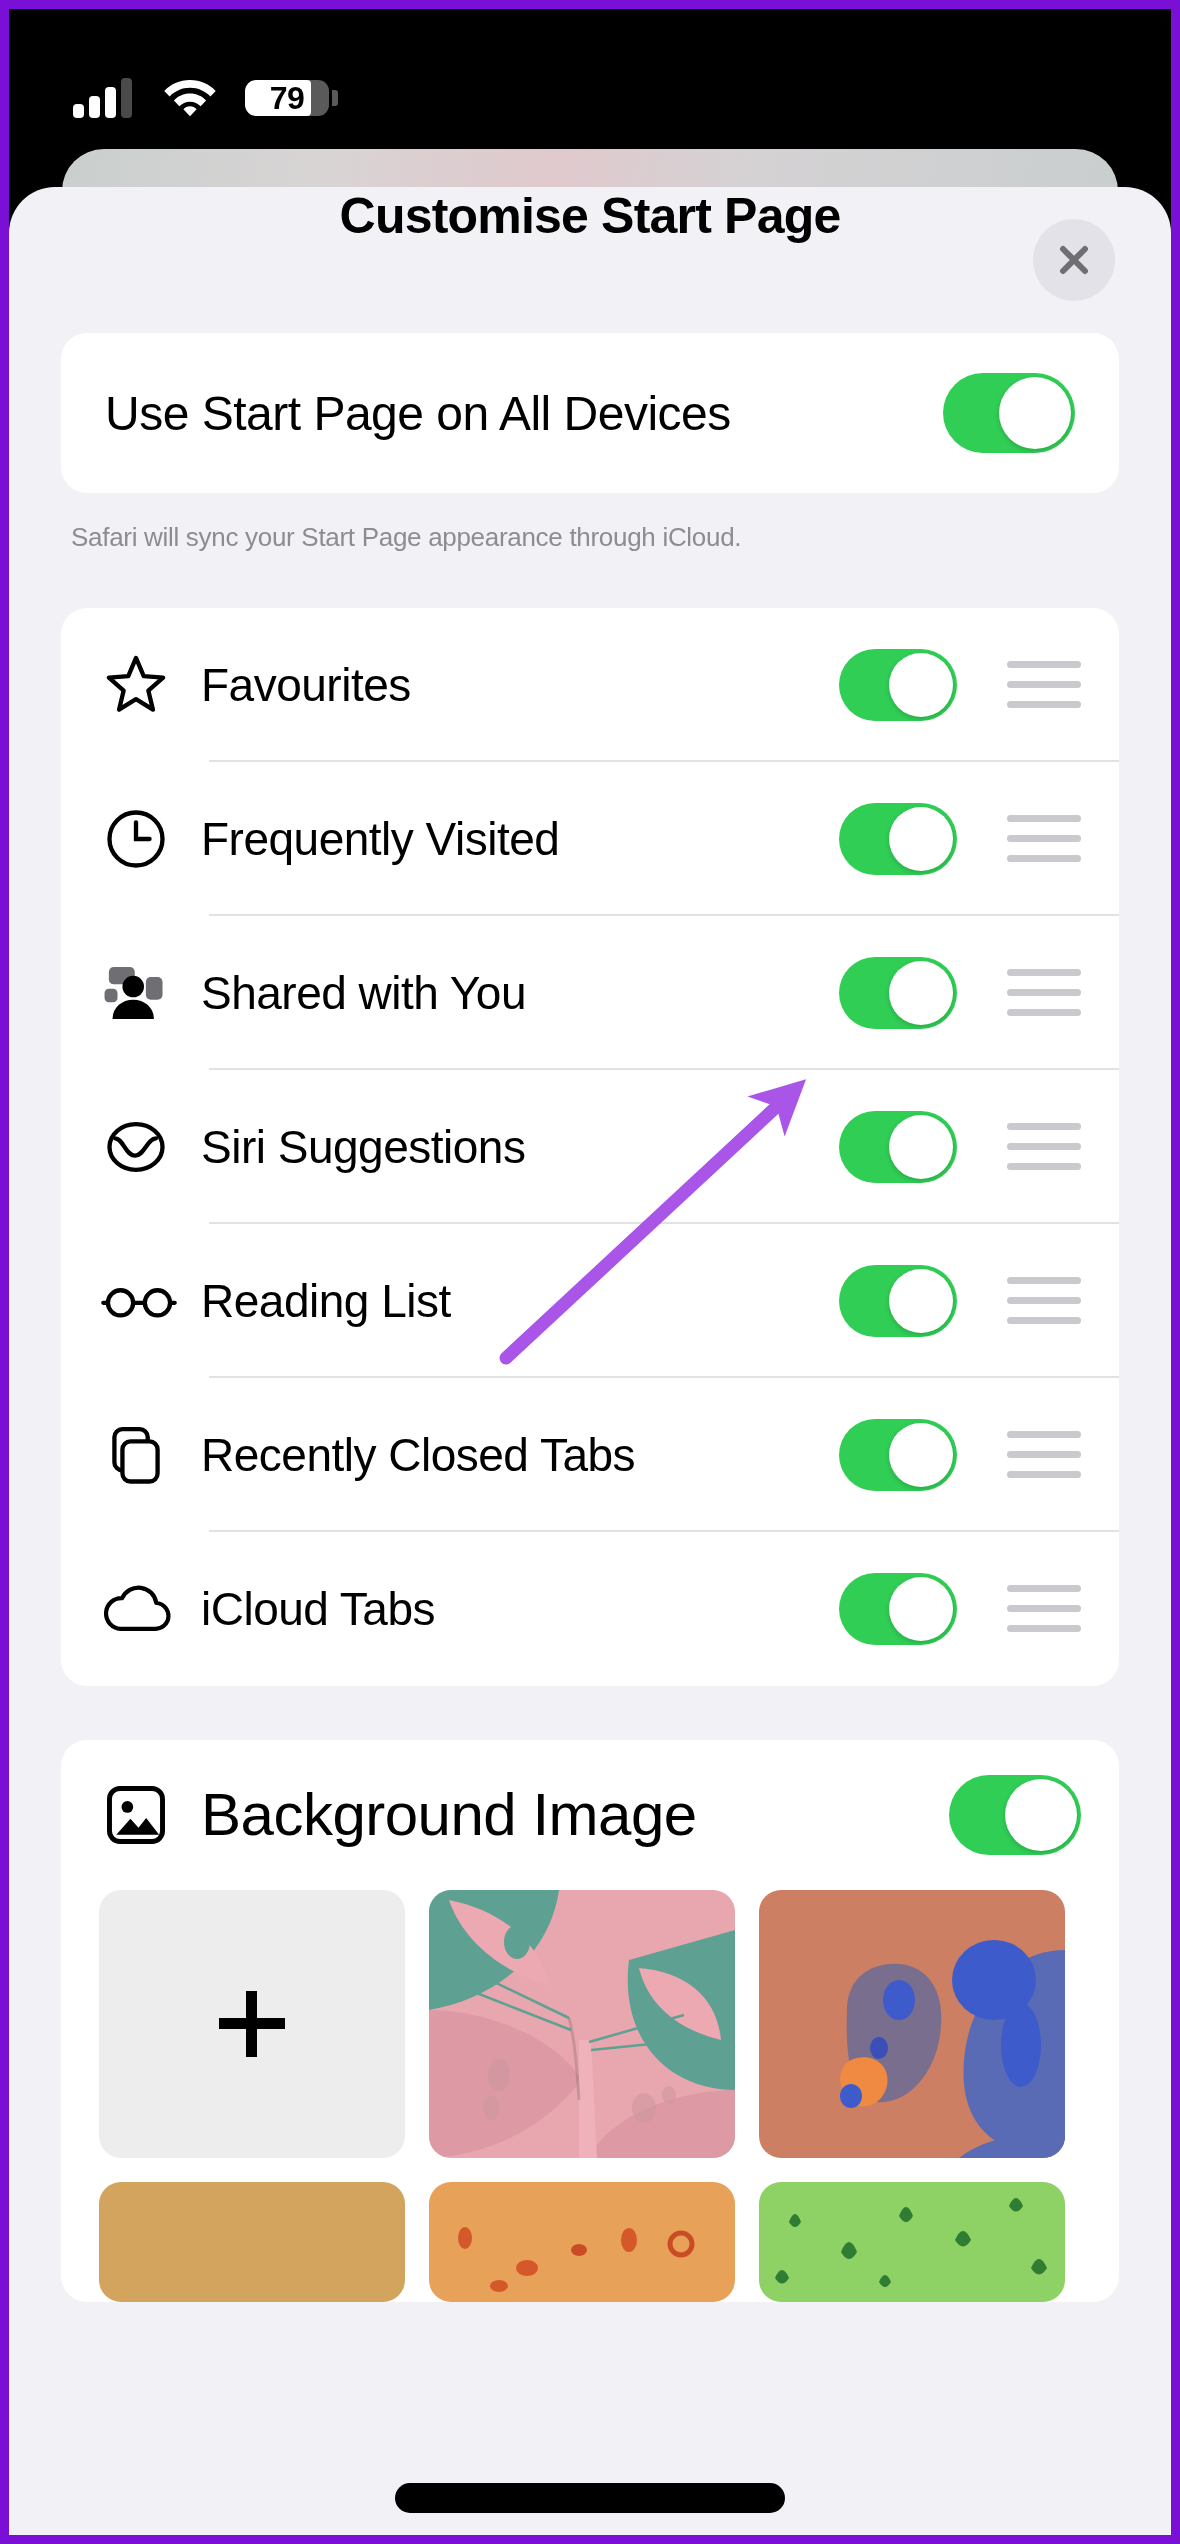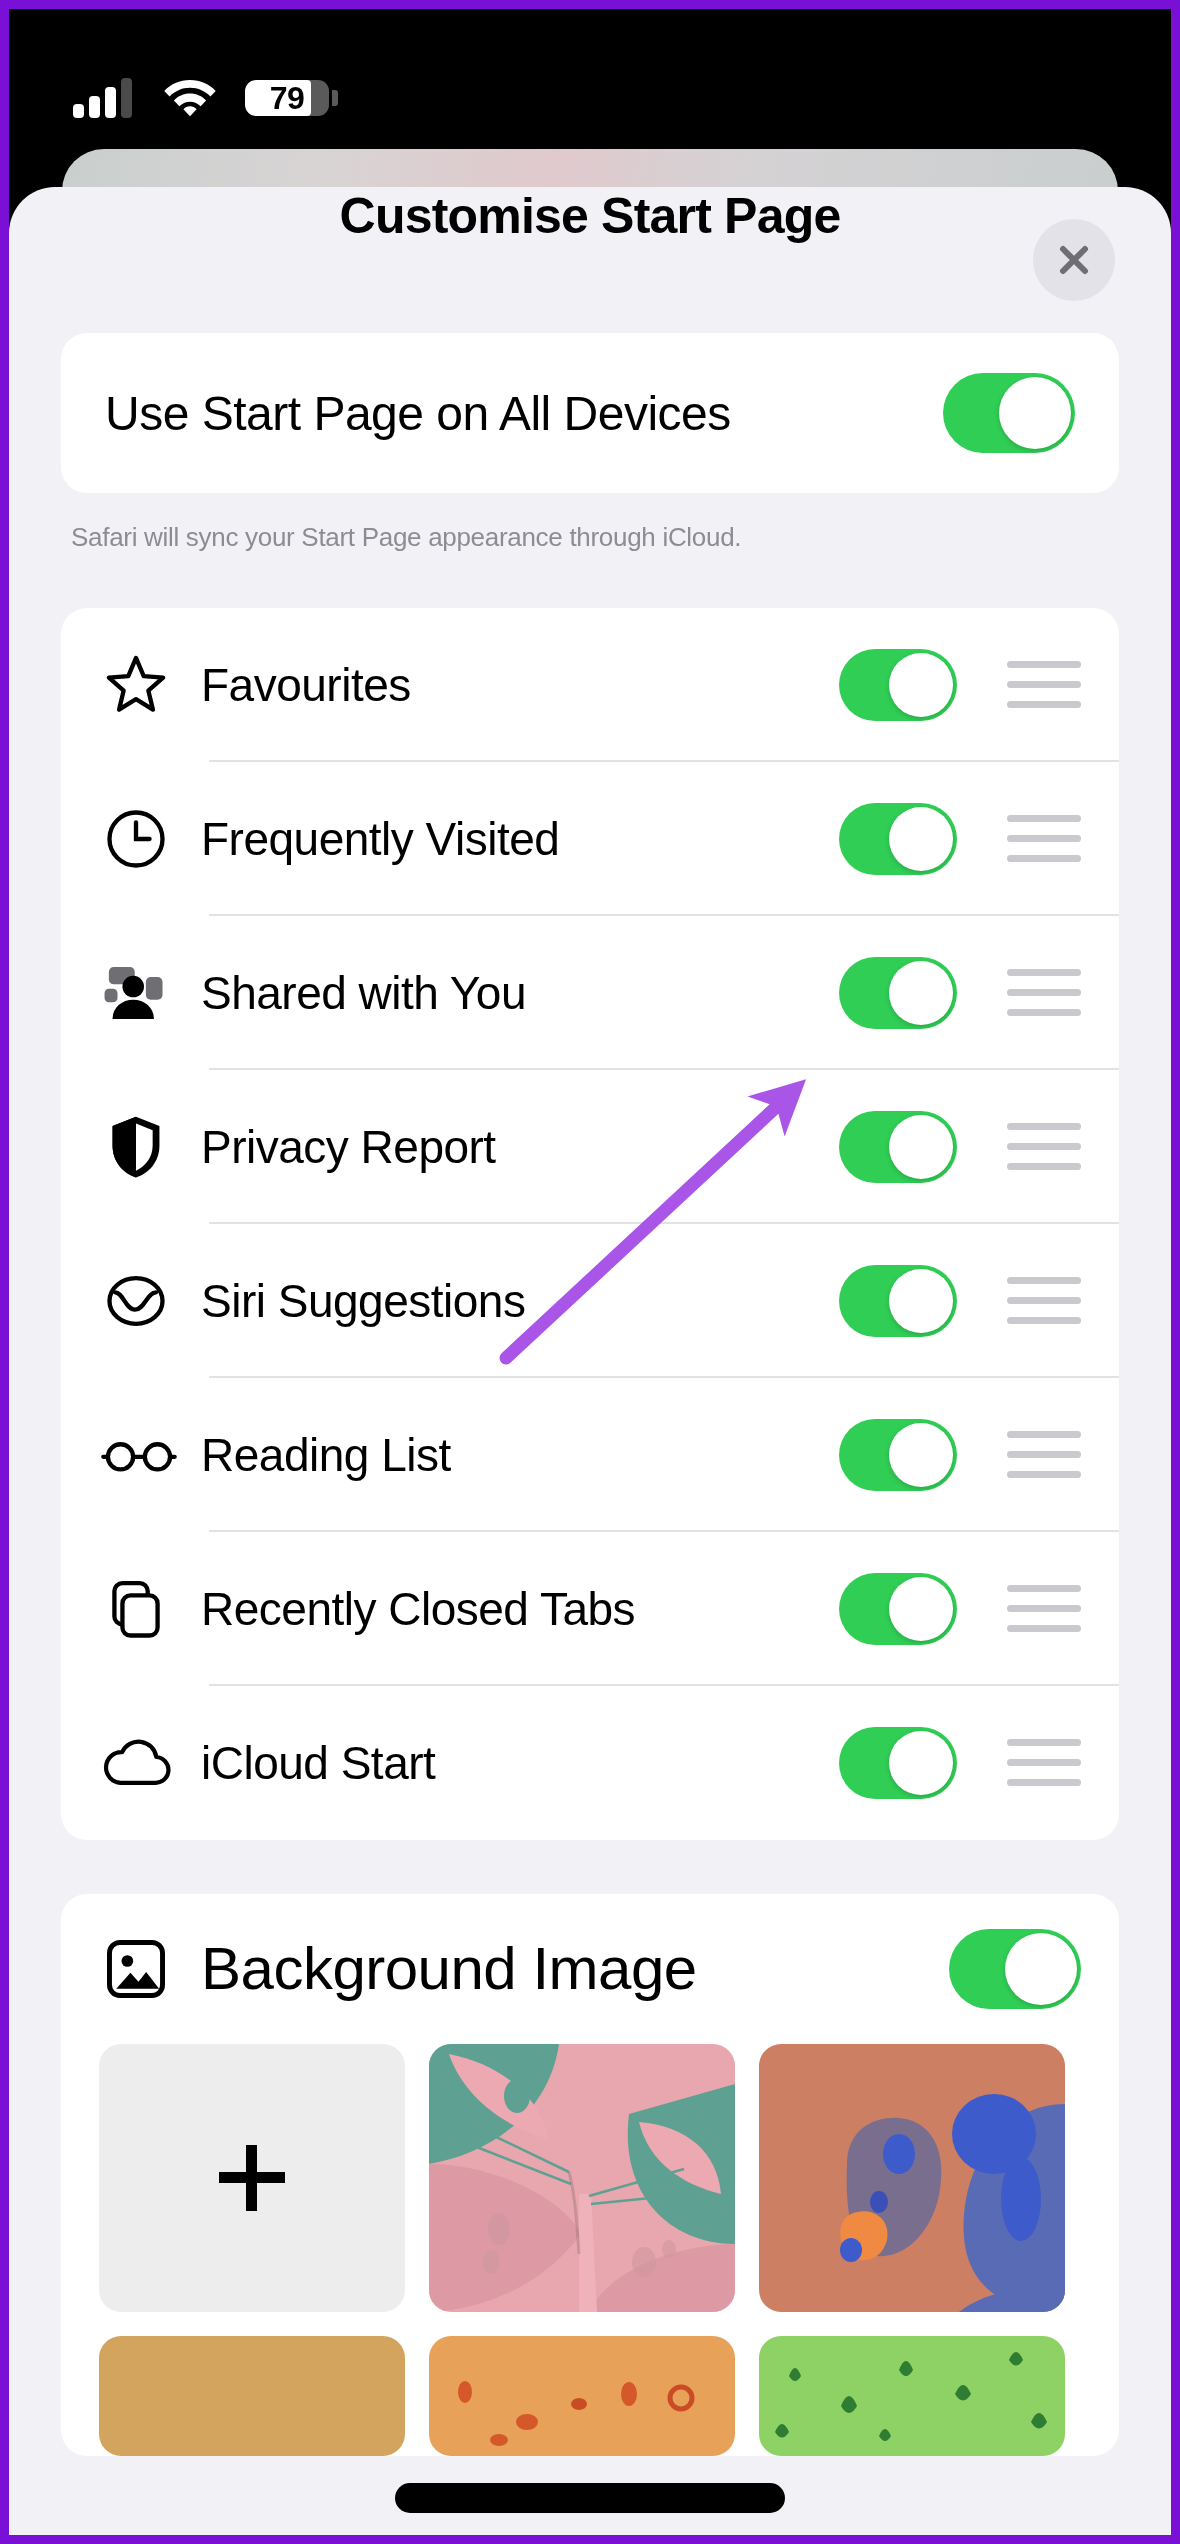--- a/index.html
+++ b/index.html
@@ -333,39 +333,20 @@
             <span class="knob"></span>
           </div>
         <div class="drag-handle">
             <span></span>
             <span></span>
             <span></span>
           </div>
         <div class="sep"></div>
       </div>
 
-      <div class="row">
-        <div class="row-icon">
-          <svg width="74" height="74" viewBox="0 0 24 24">
-            <path d="M12 2.2 4.4 5.2v6.4c0 4.9 3.2 8.9 7.6 10.3 4.4-1.4 7.6-5.4 7.6-10.3V5.2z" fill="#000"></path>
-            <path d="M12 2.2v19.7c-4.4-1.4-7.6-5.4-7.6-10.3V5.2z" fill="#000"></path>
-            <path d="M12 4.4v15.3c3.1-1.4 5.4-4.5 5.4-8.1V6.6z" fill="#fff"></path>
-          </svg>
-        </div>
-        <div class="row-label">Privacy Report</div>
-        <div class="toggle" style="background: rgb(48, 206, 85);">
-            <span class="knob"></span>
-          </div>
-        <div class="drag-handle">
-            <span></span>
-            <span></span>
-            <span></span>
-          </div>
-        <div class="sep"></div>
-      </div>
 
       <div class="row">
         <div class="row-icon">
           <svg width="74" height="74" viewBox="0 0 24 24" fill="none" stroke="#000" stroke-width="1.4">
             <ellipse cx="12" cy="12" rx="8.6" ry="7.4"></ellipse>
             <path d="M5.2 9.2c2.6 0 3.4 5.6 6.5 5.6 3 0 4-5.6 6.8-5.6" stroke-linecap="round"></path>
           </svg>
         </div>
         <div class="row-label">Siri Suggestions</div>
         <div class="toggle" style="background: rgb(48, 206, 85);">
@@ -418,21 +399,21 @@
           </div>
         <div class="sep"></div>
       </div>
 
       <div class="row last">
         <div class="row-icon">
           <svg width="78" height="74" viewBox="0 0 26 24" fill="none" stroke="#000" stroke-width="1.4" stroke-linejoin="round">
             <path d="M7.2 18.6h11.4a4.3 4.3 0 0 0 .5-8.6 6 6 0 0 0-11.4-1.6 4.4 4.4 0 0 0-.5 10.2z"></path>
           </svg>
         </div>
-        <div class="row-label">iCloud Start</div>
+        <div class="row-label">iCloud Tabs</div>
         <div class="toggle" style="background: rgb(48, 206, 85);">
             <span class="knob"></span>
           </div>
         <div class="drag-handle">
             <span></span>
             <span></span>
             <span></span>
           </div>
 
       </div>

